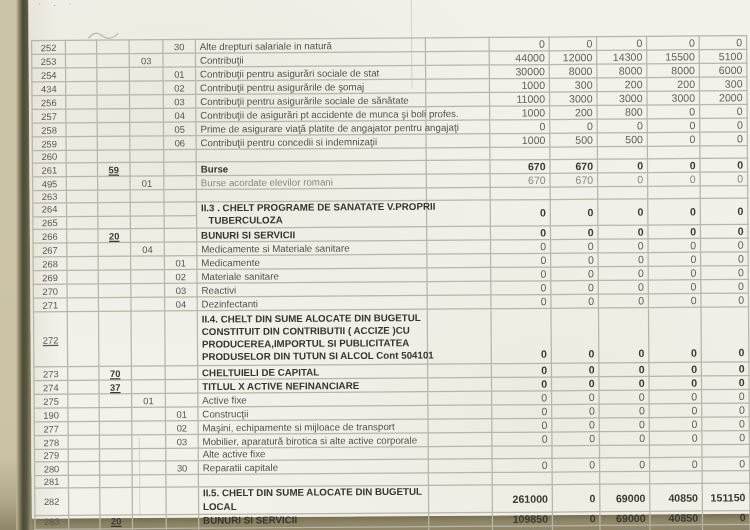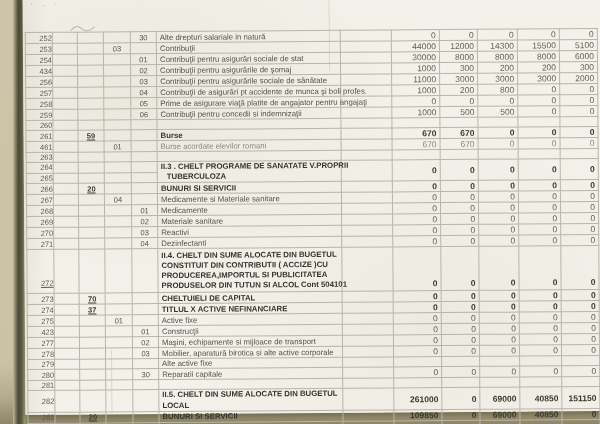--- a/index.html
+++ b/index.html
@@ -26,33 +26,33 @@
   .fold.f2{left:86px;top:352px;height:62px;}
   .dots{position:absolute;left:8px;top:1px;font-size:7px;color:#8d8b82;letter-spacing:4px;}
   .squiggle{position:absolute;left:46px;top:22px;opacity:.55;}
 
   table{
     position:absolute;left:2px;top:33px;width:572px;
     border-collapse:collapse;table-layout:fixed;
     border:1px solid #85837a;
   }
   td{border:1px solid #b8b5aa;padding:0;vertical-align:middle;}
-  .num{font-size:7.5px;color:#5a5852;text-align:right;}
+  .num{font-size:7.5px;color:#5a5852;text-align:center;}
   .code{font-size:7.5px;color:#56544e;text-align:center;}
   .cbold{font-weight:bold;color:#3c3a33;text-decoration:underline;}
   .desc{font-size:7.8px;color:#55534c;text-align:left;padding-left:3px;}
   .desc .t{white-space:nowrap;display:inline-block;line-height:8px;}
   .desc .line{white-space:nowrap;line-height:10.2px;}
   .val{font-size:8.5px;text-align:right;padding-right:3px;color:#636158;
        font-family:"Liberation Sans",sans-serif;}
   tr.sec .desc{font-weight:bold;color:#37352e;}
   tr.sec .val{font-weight:bold;color:#3a382f;}
   tr.light .val,tr.light .desc{color:#8b897f;}
   tr.t4 .val{vertical-align:bottom;padding-bottom:2px;}
-  tr.t4 .num{vertical-align:bottom;padding-bottom:5px;text-decoration:underline;}
+  tr.t4 .num{vertical-align:bottom;padding-bottom:16px;text-decoration:underline;}
   tr.r264 .desc .line:nth-child(2){padding-left:6px;}
 </style>
 </head>
 <body>
 
 <div class="spine"></div>
 
 <div class="paper">
   <div class="fold f1"></div>
   <div class="fold f2"></div>
@@ -211,21 +211,21 @@
           <td class="code"></td>
           <td class="desc"><span class="t">Burse</span></td>
           <td class="code"></td>
           <td class="val">670</td>
           <td class="val">670</td>
           <td class="val">0</td>
           <td class="val">0</td>
           <td class="val">0</td>
         </tr>
         <tr class="n r262 light" style="height: 9.4px;">
-          <td class="num">461</td>
+          <td class="num">495</td>
           <td class="code"></td>
           <td class="code"></td>
           <td class="code">01</td>
           <td class="code"></td>
           <td class="desc"><span class="t">Burse acordate elevilor romani</span></td>
           <td class="code"></td>
           <td class="val">670</td>
           <td class="val">670</td>
           <td class="val">0</td>
           <td class="val">0</td>
@@ -408,21 +408,21 @@
           <td class="code"></td>
           <td class="desc"><span class="t">Active fixe</span></td>
           <td class="code"></td>
           <td class="val">0</td>
           <td class="val">0</td>
           <td class="val">0</td>
           <td class="val">0</td>
           <td class="val">0</td>
         </tr>
         <tr class="n r276" style="height: 9.4px;">
-          <td class="num">423</td>
+          <td class="num">190</td>
           <td class="code"></td>
           <td class="code"></td>
           <td class="code"></td>
           <td class="code">01</td>
           <td class="desc"><span class="t">Construcţii</span></td>
           <td class="code"></td>
           <td class="val">0</td>
           <td class="val">0</td>
           <td class="val">0</td>
           <td class="val">0</td>

